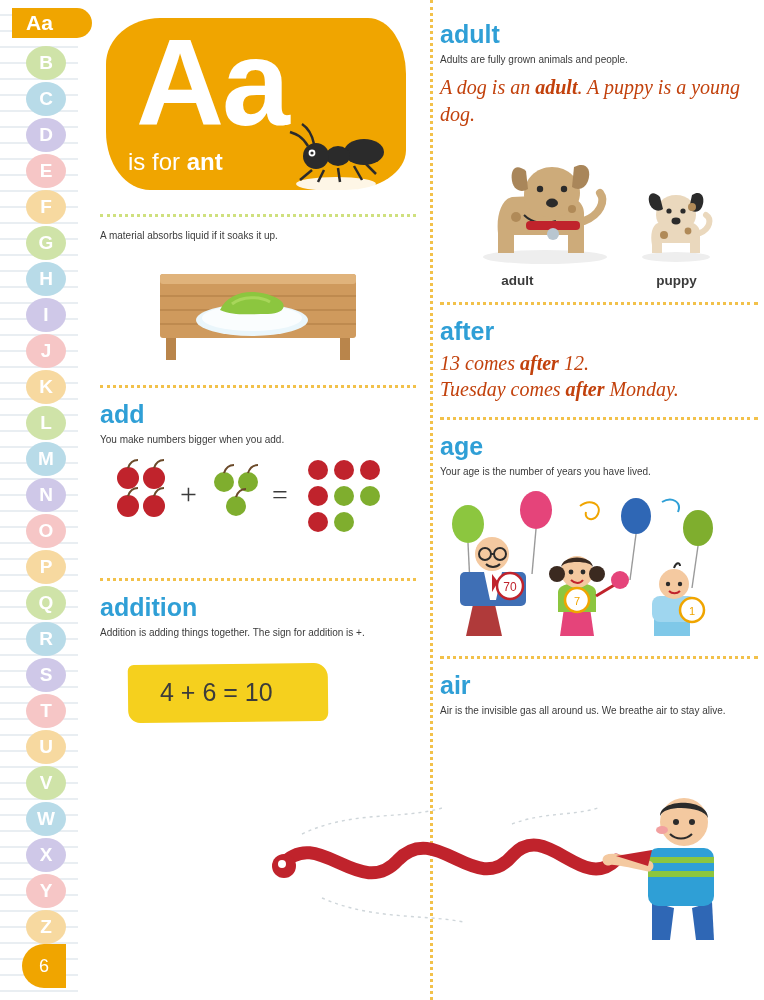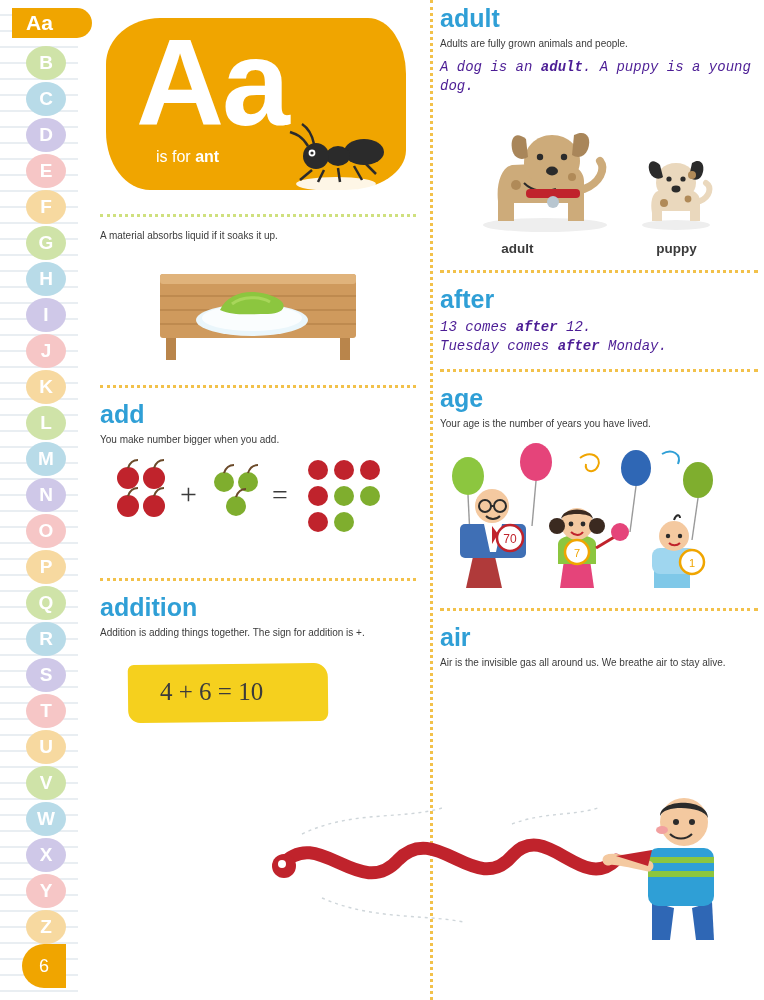--- a/index.html
+++ b/index.html
@@ -68,43 +68,43 @@
   .entry-title{
     color:#2f9fd6;font-size:25px;font-weight:bold;
     font-family:"Liberation Sans", sans-serif;
     margin:0 0 4px 0;
   }
   .entry-def{
     color:#3b3b3b;font-size:10px;line-height:1.32;margin:0 0 8px 0;
     font-family:"Liberation Sans", sans-serif;
   }
   .entry-ex{
-    color:#4c1d95;font-size:14px;line-height:1.32;margin:0;
+    color:#c2410c;font-size:20px;line-height:1.32;margin:0;
     font-style:italic;
-    font-family:Liberation Mono, monospace;
+    font-family:Liberation Serif, serif;
   }
   .entry-ex b{font-style:italic;font-weight:bold;}
 
   
   .aa-blob{
     position:relative;width:316px;height:190px;margin:4px 0 2px 0;
   }
   .blob-bg{
     position:absolute;left:6px;top:8px;width:300px;height:172px;
     background:#f0a500;
     border-radius:54px 38px 60px 44px / 46px 56px 40px 58px;
   }
   .blob-A{
     position:absolute;left:36px;top:12px;
     font-size:122px;line-height:1;color:#ffffff;font-weight:bold;
     font-family:"Liberation Sans", sans-serif;
     letter-spacing:-2px;
   }
   .blob-sub{
-    position:absolute;left:56px;top:138px;color:#ffffff;font-size:16px;
+    position:absolute;left:28px;top:138px;color:#ffffff;font-size:24px;
     font-family:"Liberation Sans", sans-serif;
   }
   .blob-sub b{font-weight:bold;}
 
   
   .illus{margin:10px 0 2px 0;}
   .sum-line{
     text-align:center;font-size:24px;color:#3b3b3b;margin:6px 0 2px 0;
     font-family:"Liberation Serif", serif;
   }
@@ -112,21 +112,21 @@
     position:relative;width:316px;height:92px;margin-top:8px;
   }
   .hl-bar{
     position:absolute;left:28px;top:16px;width:200px;height:58px;
     background:#f5d01e;
     border-radius:6px 14px 8px 12px;
     transform:rotate(-0.6deg);
   }
   .hl-text{
     position:absolute;left:60px;top:30px;font-size:25px;color:#3b3b3b;
-    font-family:Liberation Serif, serif;
+    font-family:Liberation Sans, sans-serif;
   }
   .cap-row{display:flex;justify-content:space-around;margin-top:2px;}
   .cap-row span{font-size:13.5px;font-weight:bold;color:#3b3b3b;font-family:"Liberation Sans", sans-serif;}
 </style>
 </head>
 <body>
 
 <div class="rail">
   <div class="rail-lines"></div>
   <div class="rail-letters">
@@ -265,21 +265,21 @@
           <path d="M120 58 C128 40, 152 36, 172 44 C190 50, 186 62, 168 62 C148 62, 134 64, 120 58 Z" fill="#8cc63f"></path>
           <path d="M132 52 C142 44, 160 44, 170 50" stroke="#a8d65a" stroke-width="3" fill="none"></path>
         </svg>
       </div>
     </div>
 
     <div class="hdots"></div>
 
     <div>
       <h2 class="entry-title">add</h2>
-      <p class="entry-def">You make number bigger when you add.</p>
+      <p class="entry-def">You make numbers bigger when you add.</p>
       <div class="illus">
         <svg width="316" height="104" viewBox="0 0 316 104">
           <g fill="#c0232c">
             <circle cx="28" cy="22" r="11"></circle>
               <circle cx="54" cy="22" r="11"></circle>
             <circle cx="28" cy="50" r="11"></circle>
               <circle cx="54" cy="50" r="11"></circle>
           </g>
           <g stroke="#6b4a2a" stroke-width="2" fill="none">
             <path d="M28 12 C30 6,34 4,38 4"></path>
@@ -324,21 +324,21 @@
       <p class="entry-def">Addition is adding things together. The sign for addition is +.</p>
       <div class="highlight-sum">
         <div class="hl-bar"></div>
         <div class="hl-text">4 + 6 = 10</div>
       </div>
     </div>
   </div>
 
   <div class="col-right">
 
-    <div style="padding-top:4px">
+    <div style="padding-top:20px">
       <h2 class="entry-title">adult</h2>
       <p class="entry-def">Adults are fully grown animals and people.</p>
       <p class="entry-ex">
         <span>A dog is an </span><b>adult</b><span>. A puppy is a young dog.</span>
       </p>
       <div class="illus">
         <svg width="318" height="130" viewBox="0 0 318 130">
 
           <ellipse cx="105" cy="120" rx="62" ry="7" fill="#eeeeee"></ellipse>
           <path d="M72 60 C62 62,56 78,58 96 L58 116 L74 116 L74 98 L128 98 L128 116 L144 116 L144 76 C144 64,132 58,118 58 Z" fill="#cdab7a"></path>

